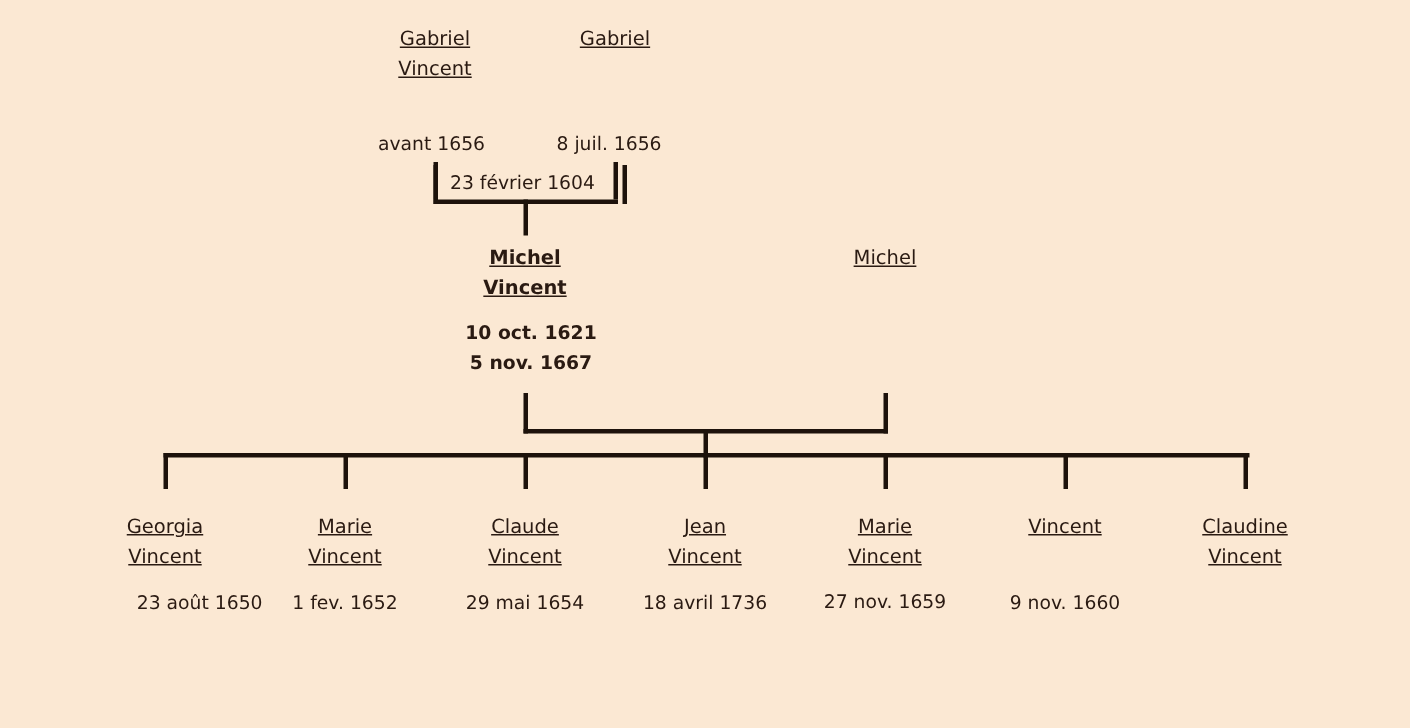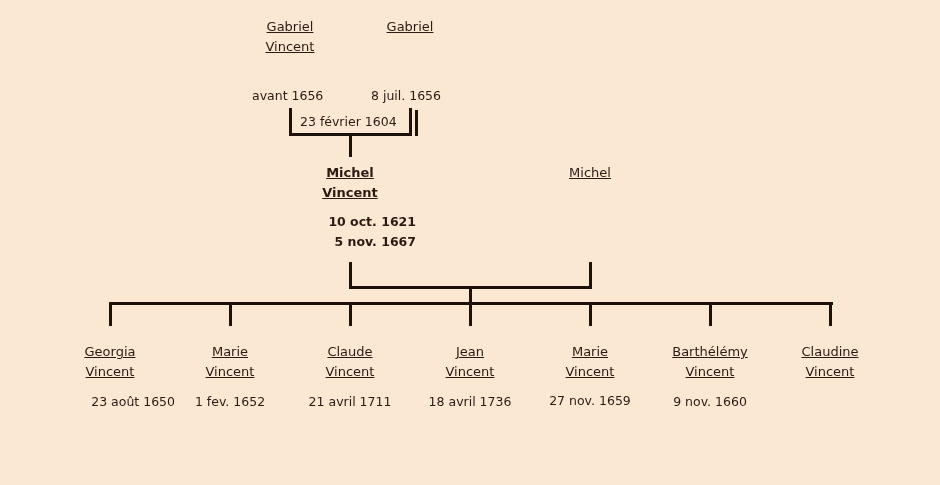--- a/index.html
+++ b/index.html
@@ -57,21 +57,21 @@
     <div class="lbl">23 février 1604</div>
   </div>
   <div class="h" style="left: 289px; top: 133px; width: 123px; background: rgb(29, 18, 11);"></div>
 
   <div class="v" style="left: 349px; top: 133px; height: 24px; background: rgb(29, 18, 11);"></div>
 
   <div class="node focus" style="left:300px;top:163px;width:100px;">
     <div class="nm">Michel</div>
     <div class="nm">Vincent</div>
   </div>
-  <div class="dates focus" style="left:316px;top:212px;width:100px;text-align:right;">
+  <div class="dates focus" style="left:304px;top:212px;width:100px;">
     <div>10 oct. 1621</div>
     <div>5 nov. 1667</div>
   </div>
 
   <div class="node" style="left:540px;top:163px;width:100px;">
     <div class="nm">Michel</div>
   </div>
 
   <div class="v" style="left: 349px; top: 262px; height: 27px; background: rgb(29, 18, 11);"></div>
   <div class="v" style="left: 589px; top: 262px; height: 27px; background: rgb(29, 18, 11);"></div>
@@ -105,42 +105,41 @@
   <div class="dates" style="left:165px;top:392px;width:130px;">
     <div>1 fev. 1652</div>
     <div></div>
   </div>
 
   <div class="node" style="left:300px;top:342px;width:100px;">
     <div class="nm">Claude</div>
     <div class="nm">Vincent</div>
   </div>
   <div class="dates" style="left:285px;top:392px;width:130px;">
-    <div>21 avril 1711</div>
+    <div>29 mai 1654</div>
   </div>
 
   <div class="node" style="left:420px;top:342px;width:100px;">
     <div class="nm">Jean</div>
     <div class="nm">Vincent</div>
   </div>
   <div class="dates" style="left:405px;top:392px;width:130px;">
     <div>18 avril 1736</div>
   </div>
 
   <div class="node" style="left:540px;top:342px;width:100px;">
     <div class="nm">Marie</div>
     <div class="nm">Vincent</div>
   </div>
   <div class="dates" style="left:525px;top:391px;width:130px;">
     <div>27 nov. 1659</div>
     <div></div>
   </div>
 
   <div class="node" style="left:660px;top:342px;width:100px;">
-    <div class="nm">Barthélémy</div>
     <div class="nm">Vincent</div>
   </div>
   <div class="dates" style="left:645px;top:392px;width:130px;">
     <div>9 nov. 1660</div>
     <div></div>
   </div>
 
   <div class="node" style="left:780px;top:342px;width:100px;">
     <div class="nm">Claudine</div>
     <div class="nm">Vincent</div>

